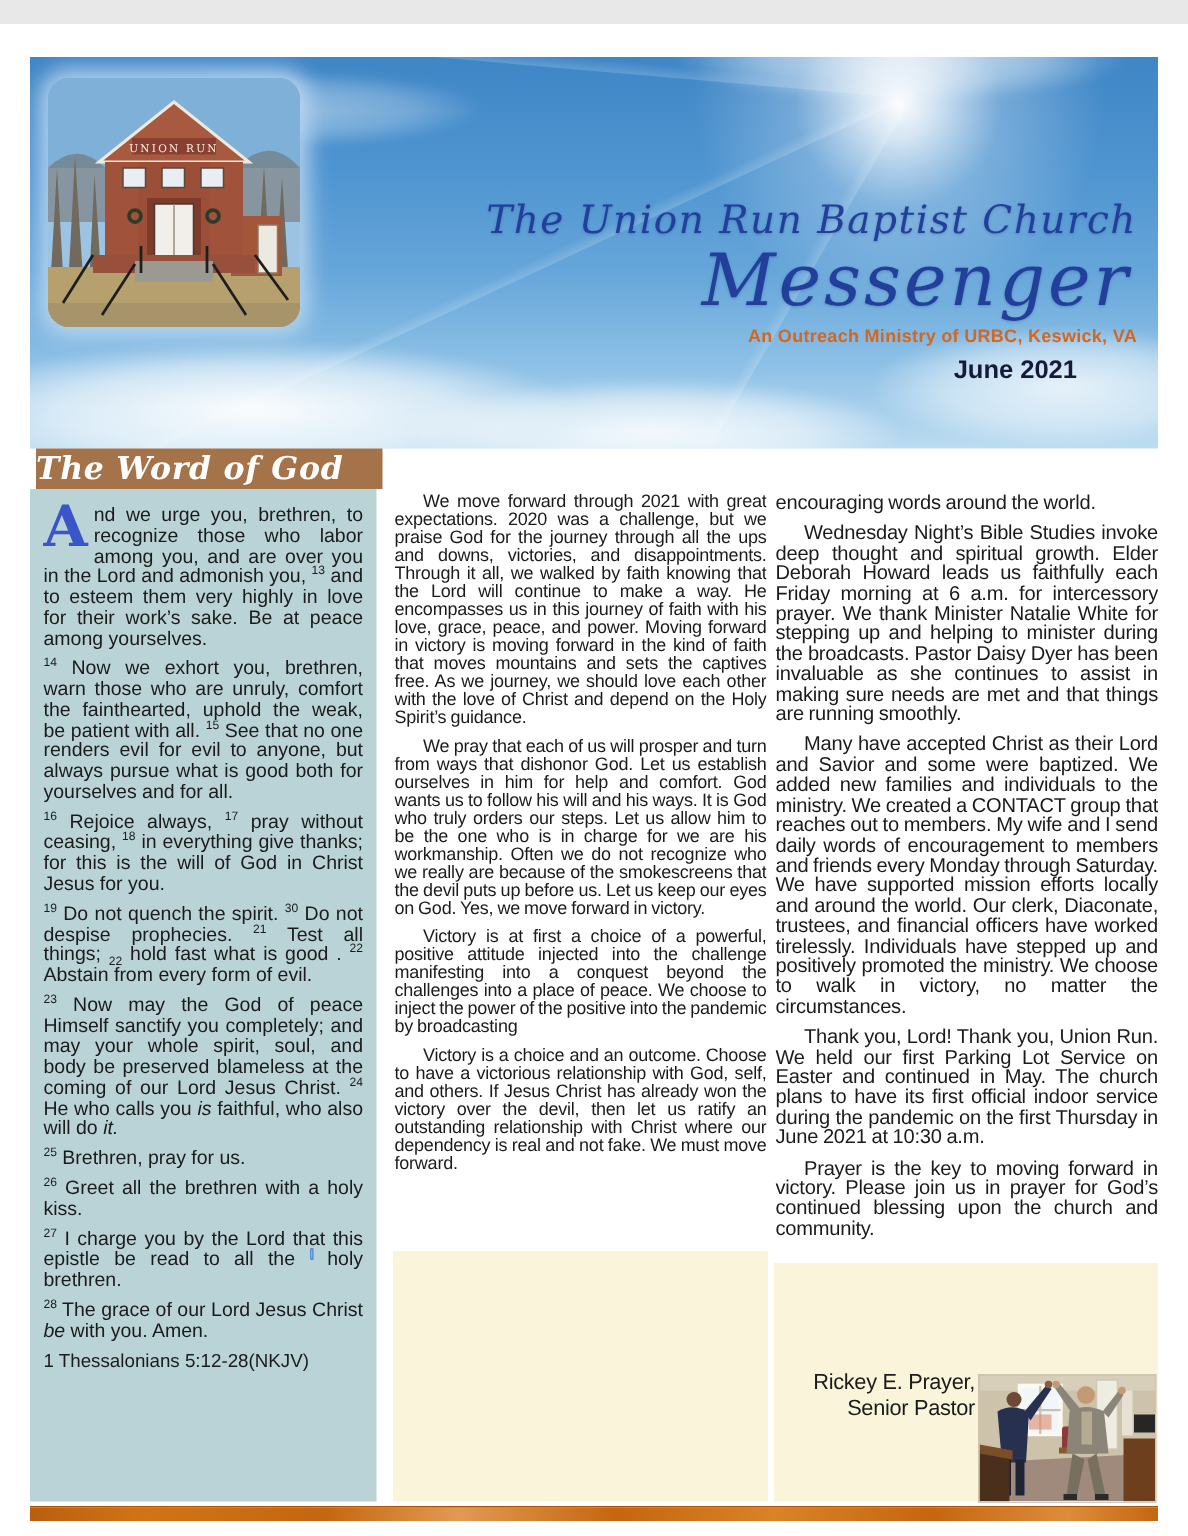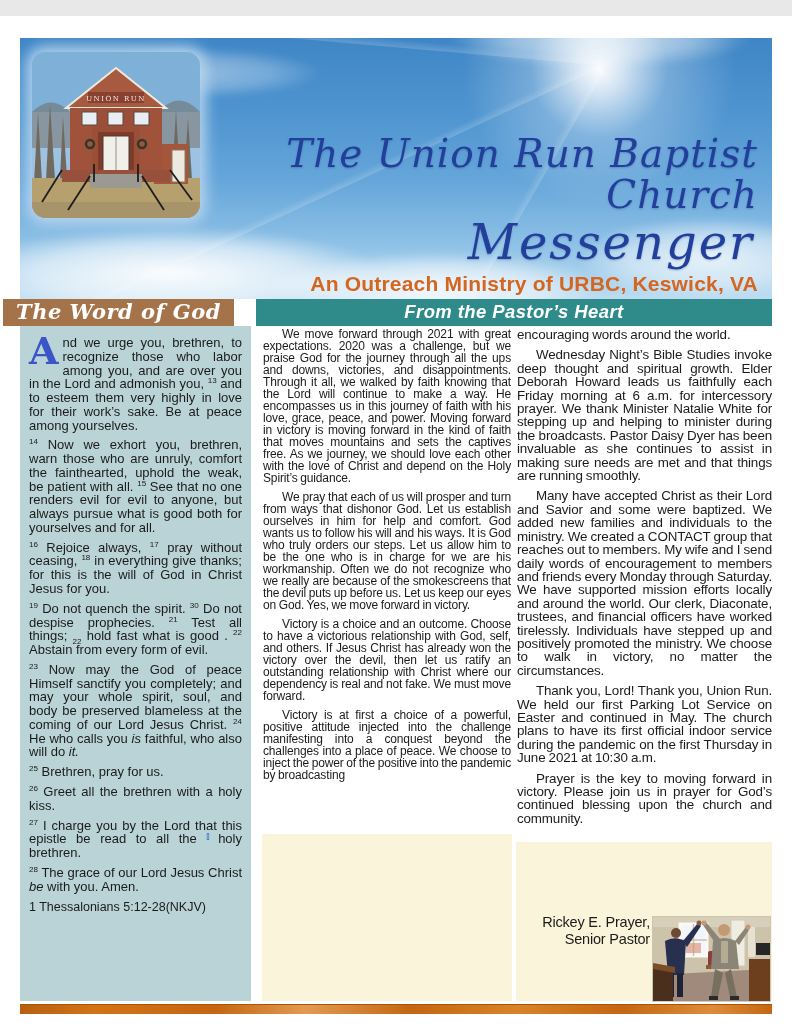--- a/index.html
+++ b/index.html
@@ -21,35 +21,35 @@
   .ray { position:absolute; background:linear-gradient(180deg,rgba(255,255,255,.35),rgba(255,255,255,0)); width:900px; height:8px; transform-origin:0 0; opacity:.5; }
   .cloud { position:absolute; background:radial-gradient(ellipse at center, rgba(255,255,255,.95) 0%, rgba(255,255,255,.55) 45%, rgba(255,255,255,0) 72%); border-radius:50%; filter:blur(3px); }
   .church-photo {
     position:absolute; left:12px; top:14px; width:168px; height:166px;
     border-radius:14px; overflow:hidden;
     box-shadow:0 0 14px 6px rgba(190,216,240,.9);
   }
   .masthead { position:absolute; right:14px; top:96px; width:560px; text-align:right; }
   .masthead .t1 {
     font-family:"DejaVu Serif","Liberation Serif",serif; font-style:italic;
-    font-size:39px; line-height:1.05; color:#223f9c; letter-spacing:1px;
+    font-size:26px; line-height:1.05; color:#223f9c; letter-spacing:1px;
     text-shadow:0 1px 2px rgba(20,40,90,.25);
   }
   .masthead .t2 {
     font-family:"DejaVu Serif","Liberation Serif",serif; font-style:italic;
     font-size:48px; line-height:1.0; color:#223f9c; letter-spacing:2px;
     margin:2px 4px 6px 0; text-shadow:0 1px 2px rgba(20,40,90,.25);
   }
-  .masthead .sub { font-size:21px; font-weight:bold; color:#d4661f; letter-spacing:.2px; }
+  .masthead .sub { font-size:12px; font-weight:bold; color:#d4661f; letter-spacing:.2px; }
   .masthead .issue { margin:6px 40px 0 0; color:#151a38; }
   .masthead .issue .d1 { font-size:17px; font-weight:bold; }
   
   .bar-word {
-    position:absolute; left:3px; top:283px; width:231px; height:27px;
-    background:#a5734a; color:#fff; text-align:center;
+    position:absolute; left:24px; top:283px; width:231px; height:27px;
+    background:#a5734a; color:#fff; 
     font-family:"DejaVu Serif","Liberation Serif",serif; font-style:italic; font-weight:bold;
     font-size:21px; line-height:26px; letter-spacing:.5px;
   }
   .bar-pastor {
     position:absolute; left:256px; top:283px; width:516px; height:27px;
     background:#2e8b8a; color:#fff; text-align:center;
     font-style:italic; font-weight:bold; font-size:18.5px; line-height:26px; letter-spacing:.4px;
   }
   
   .scripture {
@@ -172,21 +172,20 @@
       <div class="t1">The Union Run Baptist Church</div>
       <div class="t2">Messenger</div>
       <div class="sub">An Outreach Ministry of URBC, Keswick, VA</div>
       <div class="issue">
         <span class="d1">June 2021</span>
       </div>
     </div>
   </div>
 
   <div class="bar-word">The Word of God</div>
-  <div class="bar-pastor">From the Pastor’s Heart</div>
 
   <div class="scripture">
     <span class="dropcap">A</span>
     <div>
         <p>nd we urge you, brethren, to recognize those who labor among you, and are over you in the Lord and admonish you, <sup>13</sup> and to esteem them very highly in love for their work’s sake. Be at peace among yourselves.</p>
         <p><sup>14</sup> Now we exhort you, brethren, warn those who are unruly, comfort the fainthearted, uphold the weak, be patient with all. <sup>15</sup> See that no one renders evil for evil to anyone, but always pursue what is good both for yourselves and for all.</p>
         <p><sup>16</sup> Rejoice always, <sup>17</sup> pray without ceasing, <sup>18</sup> in everything give thanks; for this is the will of God in Christ Jesus for you.</p>
         <p><sup>19</sup> Do not quench the spirit. <sup>30</sup> Do not despise prophecies. <sup>21</sup> Test all things; <sub>22</sub> hold fast what is good . <sup>22</sup> Abstain from every form of evil.</p>
         <p><sup>23</sup> Now may the God of peace Himself sanctify you completely; and may your whole spirit, soul, and body be preserved blameless at the coming of our Lord Jesus Christ. <sup>24</sup> He who calls you <em>is</em> faithful, who also will do <em>it.</em></p>
         <p><sup>25</sup> Brethren, pray for us.</p>
@@ -196,22 +195,22 @@
       </div>
     <div class="citation">1 Thessalonians 5:12-28(NKJV)</div>
   </div>
 
   <div class="cream-mid"></div>
   <div class="cream-right"></div>
 
   <div class="col col-mid">
       <p class="ind">We move forward through 2021 with great expectations. 2020 was a challenge, but we praise God for the journey through all the ups and downs, victories, and disappointments. Through it all, we walked by faith knowing that the Lord will continue to make a way. He encompasses us in this journey of faith with his love, grace, peace, and power. Moving forward in victory is moving forward in the kind of faith that moves mountains and sets the captives free.  As we journey, we should love each other with the love of Christ and depend on the Holy Spirit’s guidance.</p>
       <p class="ind">We pray that each of us will prosper and turn from ways that dishonor God. Let us establish ourselves in him for help and comfort. God wants us to follow his will and his ways.  It is God who truly orders our steps.  Let us allow him to be the one who is in charge for we are his workmanship. Often we do not recognize who we really are because of the smokescreens that the devil puts up before us.  Let us keep our eyes on God. Yes, we move forward in victory.</p>
+      <p class="ind">Victory is at first a choice of a powerful, positive attitude injected into the challenge manifesting into a conquest beyond the challenges into a place of peace. We choose to inject the power of the positive into the pandemic by broadcasting</p>
       <p class="ind">Victory is a choice and an outcome. Choose to have a victorious relationship with God, self, and others.  If Jesus Christ has already won the victory over the devil, then let us ratify an outstanding relationship with Christ where our dependency is real and not fake.  We must move forward.</p>
-      <p class="ind">Victory is at first a choice of a powerful, positive attitude injected into the challenge manifesting into a conquest beyond the challenges into a place of peace. We choose to inject the power of the positive into the pandemic by broadcasting</p>
     </div>
   <div class="col col-right">
       <p>encouraging words around the world.</p>
       <p class="ind">Wednesday Night’s Bible Studies invoke deep thought and spiritual growth. Elder Deborah Howard leads us faithfully each Friday morning at 6 a.m. for intercessory prayer. We thank Minister Natalie White for stepping up and helping to minister during the broadcasts. Pastor Daisy Dyer has been invaluable as she continues to assist in making sure needs are met and that things are running smoothly.</p>
       <p class="ind">Many have accepted Christ as their Lord and Savior and some were baptized.  We added new families and individuals to the ministry.  We created a CONTACT group that reaches out to members. My wife and I send daily words of encouragement to members and friends every Monday through Saturday. We have supported mission efforts locally and around the world. Our clerk, Diaconate, trustees, and financial officers have worked tirelessly. Individuals have stepped up and positively promoted the ministry. We choose to walk in victory, no matter the circumstances.</p>
       <p class="ind">Thank you, Lord! Thank you, Union Run. We held our first Parking Lot Service on Easter and continued in May. The church plans to have its first official indoor service during the pandemic on the first Thursday in June 2021 at 10:30 a.m.</p>
       <p class="ind">Prayer is the key to moving forward in victory. Please join us in prayer for God’s continued blessing upon the church and community.</p>
     </div>
 
   <div class="sig">

